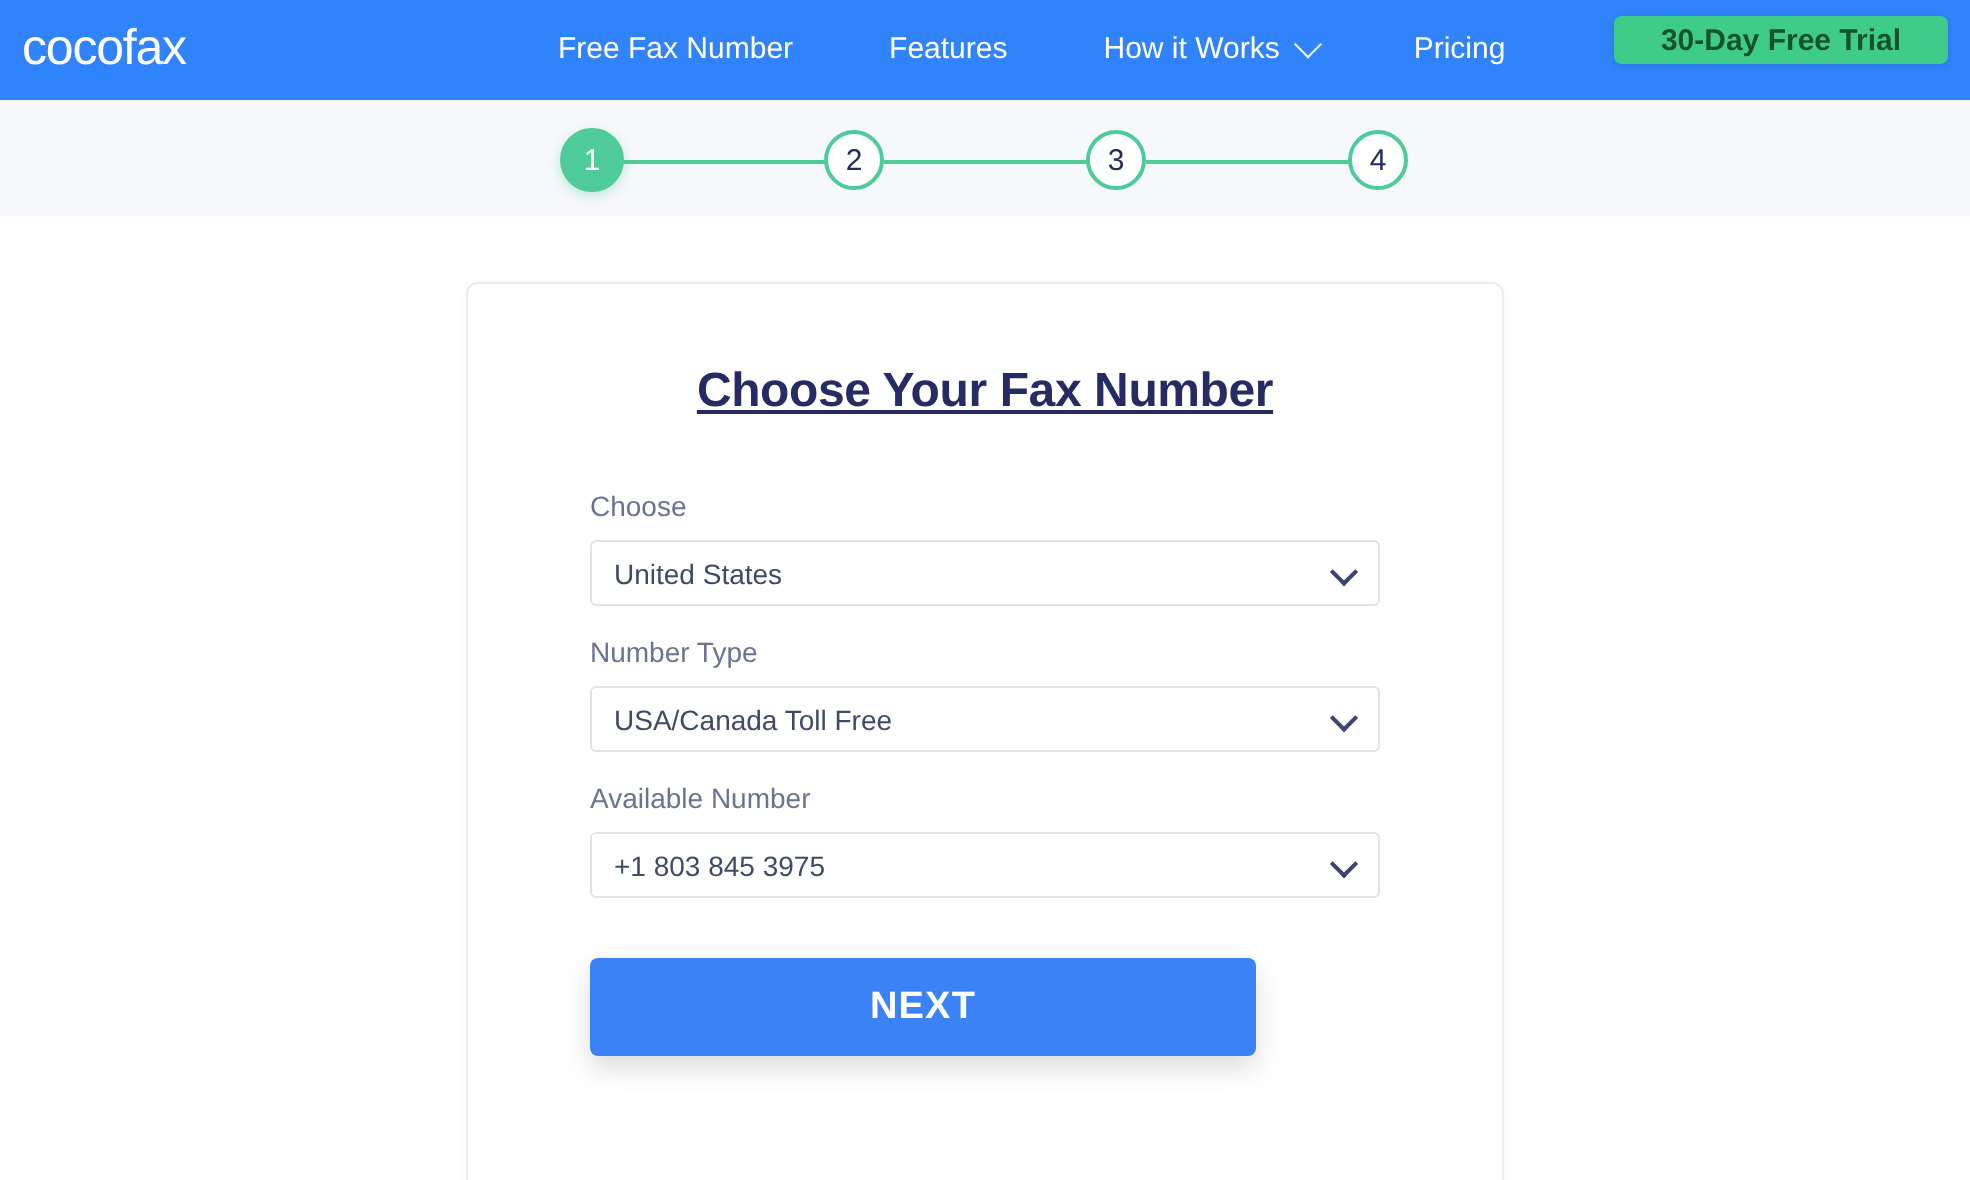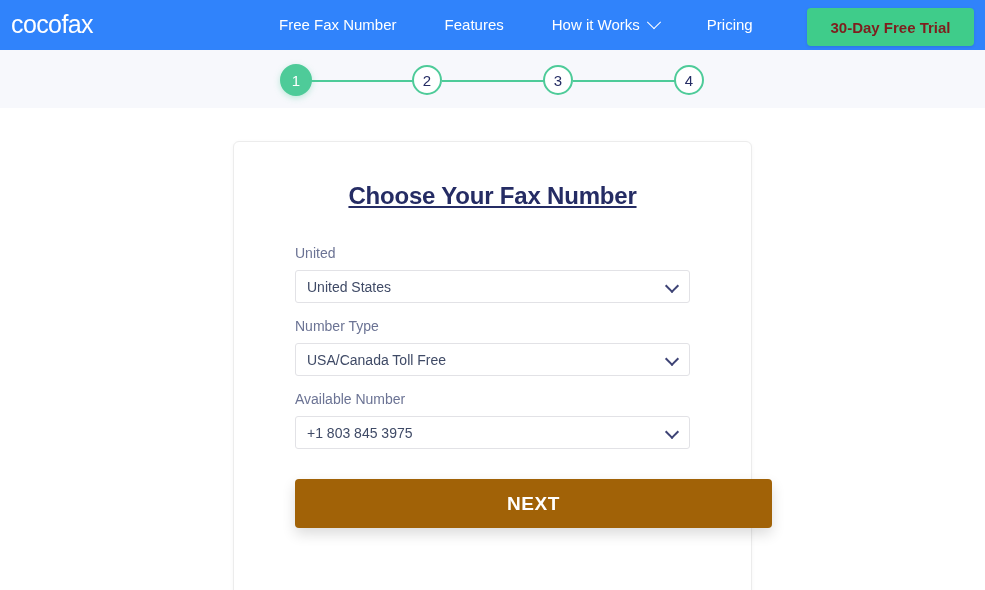--- a/index.html
+++ b/index.html
@@ -60,24 +60,24 @@
     height: 9px;
     border-right: 1.6px solid #ffffff;
     border-bottom: 1.6px solid #ffffff;
     transform: rotate(45deg) translate(-2px, -2px);
   }
   .trial-btn {
     position: absolute;
     left: 807px;
     top: 8px;
     width: 167px;
-    height: 38px;
+    height: 24px;
     background: #3fcc8a;
     border-radius: 4px;
-    color: #7f1d1d;
+    color: #14532d;
     font-size: 15px;
     font-weight: bold;
     display: flex;
     align-items: center;
     justify-content: center;
     cursor: pointer;
     box-shadow: 0 1px 3px rgba(0,0,0,0.10);
     white-space: nowrap;
   }
 
@@ -194,23 +194,23 @@
     width: 8px;
     height: 8px;
     border-right: 2px solid #3d4375;
     border-bottom: 2px solid #3d4375;
     transform: rotate(45deg);
     pointer-events: none;
   }
   .next-btn {
     display: block;
     margin: 30px 61px 0 61px;
-    width: 477px;
+    width: 333px;
     height: 49px;
-    background: #a16207;
+    background: #3b82f6;
     border: none;
     border-radius: 4px;
     color: #ffffff;
     font-size: 19px;
     font-weight: bold;
     letter-spacing: 0.6px;
     cursor: pointer;
     box-shadow: 0 6px 14px rgba(0,0,0,0.14);
     font-family: "Liberation Sans", sans-serif;
   }
@@ -253,21 +253,21 @@
   </div>
 </div>
 
 <div class="page">
   <div class="card">
     <h1 class="card-title">Choose Your Fax Number</h1>
 
     <div class="form">
 
       <div class="field">
-        <label class="field-label">United</label>
+        <label class="field-label">Choose</label>
         <div class="select-wrap">
           <div class="select-box">United States</div>
           <span class="select-caret"></span>
         </div>
       </div>
 
       <div class="field">
         <label class="field-label">Number Type</label>
         <div class="select-wrap">
           <div class="select-box">USA/Canada Toll Free</div>

